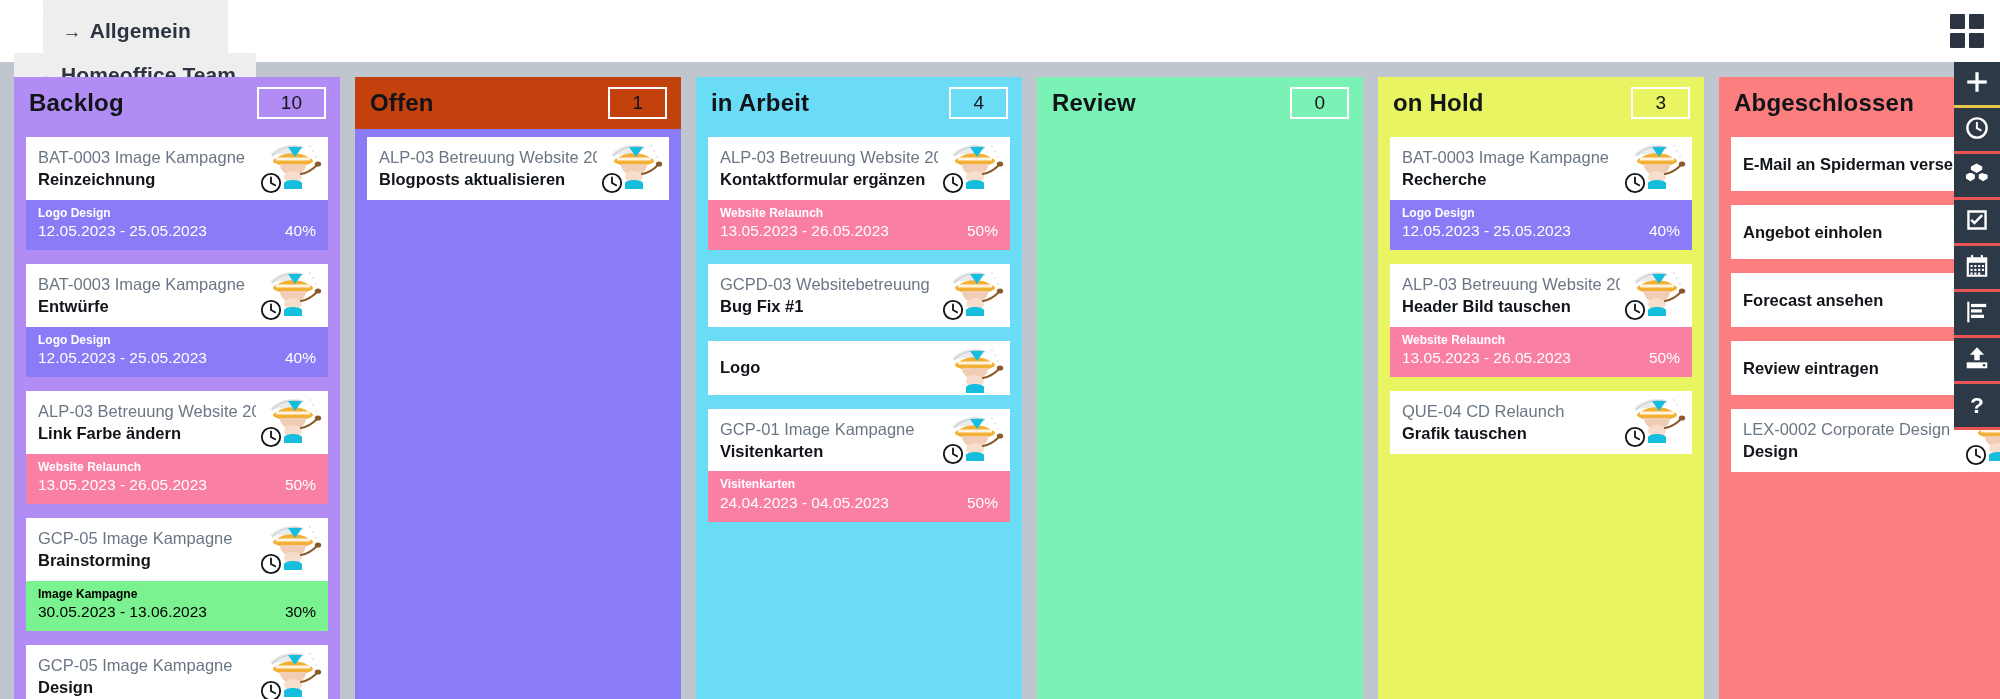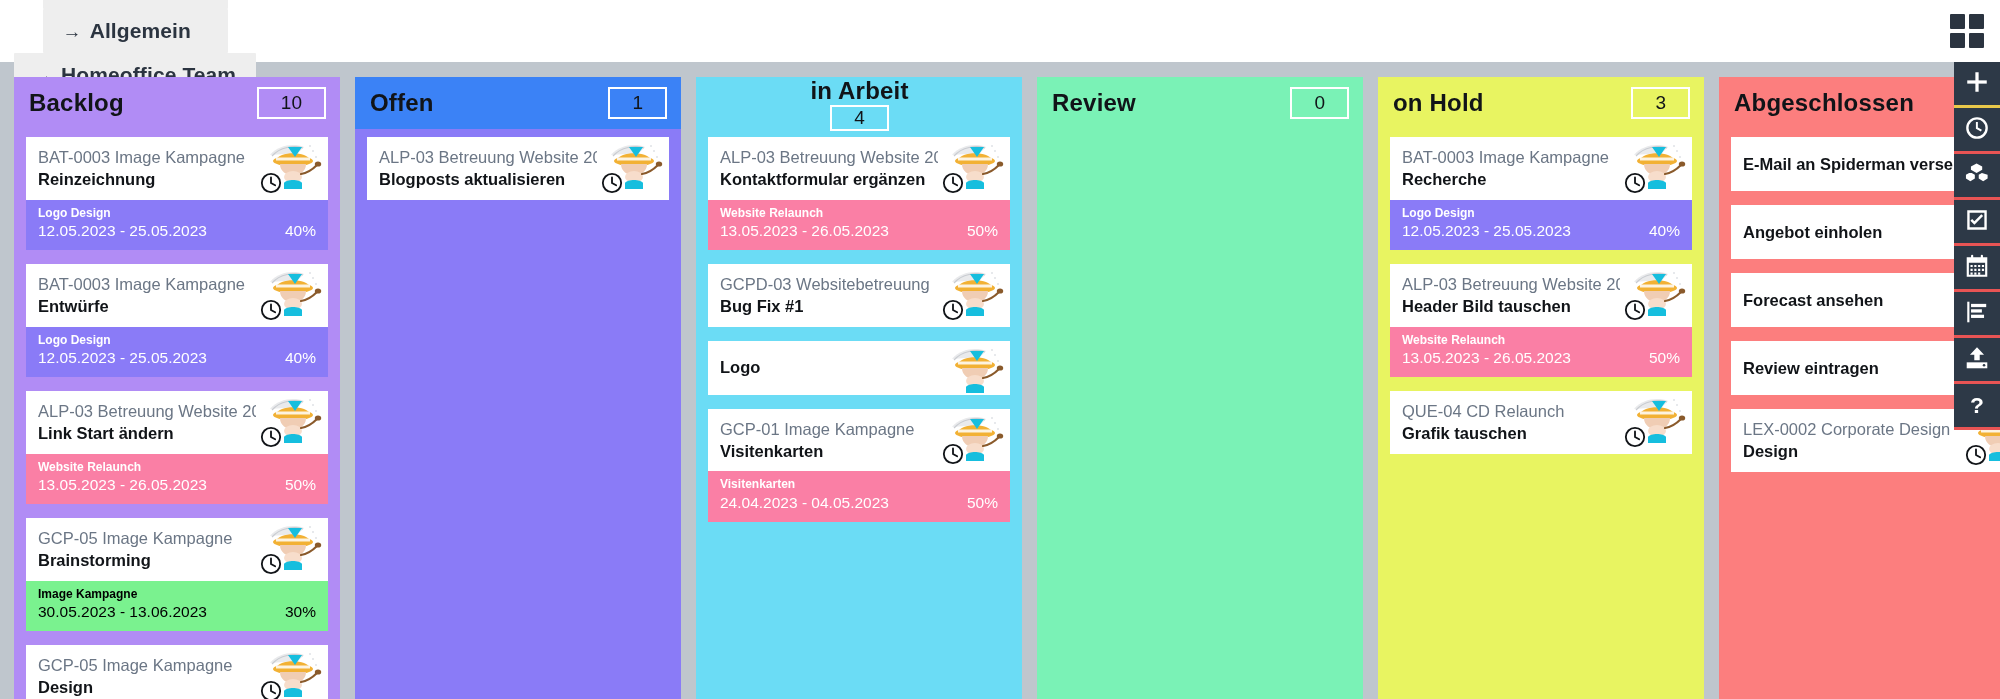--- a/index.html
+++ b/index.html
@@ -239,21 +239,21 @@
             <div class="bar-name">Logo Design</div>
             <div class="bar-row">
               <div class="bar-dates">12.05.2023 - 25.05.2023</div>
               <div class="bar-pct">40%</div>
             </div>
           </div>
         </div>
         <div class="card">
           <div class="card-top">
             <div class="card-project">ALP-03 Betreuung Website 2023</div>
-            <div class="card-title">Link Start ändern</div>
+            <div class="card-title">Link Farbe ändern</div>
             <div class="avatar"><svg viewBox="0 0 58 50" xmlns="http://www.w3.org/2000/svg">
     <path d="M6 14 C14 4, 30 2, 40 6 L34 12 Z" fill="#e9eaec"></path>
     <path d="M8 15 C16 6, 30 4, 39 7" stroke="#c9ccd1" stroke-width="1.2" fill="none"></path>
     <ellipse cx="29" cy="20" rx="20" ry="5.2" fill="#f2b134"></ellipse>
     <path d="M13 19 C13 10, 45 10, 45 19 Z" fill="#f2b134"></path>
     <rect x="12" y="16.5" width="34" height="3" fill="#ffffff" opacity=".85"></rect>
     <polygon points="24,6 38,6 31,16" fill="#16bede"></polygon>
     <path d="M16 23 C16 38, 42 38, 42 23 Z" fill="#f0cdb4"></path>
     <ellipse cx="29" cy="36" rx="9" ry="6" fill="#f7ddcb"></ellipse>
     <path d="M20 42 C22 38, 36 38, 38 42 L38 48 L20 48 Z" fill="#16bede"></path>
@@ -331,21 +331,21 @@
   </svg></div>
             <div class="clock-icon"><svg viewBox="0 0 24 24" xmlns="http://www.w3.org/2000/svg">
     <circle cx="12" cy="12" r="10" fill="#ffffff" stroke="#111418" stroke-width="2"></circle>
     <path d="M12 6 L12 12 L16.5 14.5" stroke="#111418" stroke-width="2" fill="none" stroke-linecap="round"></path>
   </svg></div>
           </div>
         </div>
       </div>
     </div>
     <div class="column" style="background: rgb(138, 123, 247);">
-      <div class="col-head" style="background: #3b82f6;">
+      <div class="col-head" style="background: #c2410c;">
         <div class="col-title">Offen</div>
         <div class="col-count">1</div>
       </div>
       <div class="col-body">
         <div class="card">
           <div class="card-top">
             <div class="card-project">ALP-03 Betreuung Website 2023</div>
             <div class="card-title">Blogposts aktualisieren</div>
             <div class="avatar"><svg viewBox="0 0 58 50" xmlns="http://www.w3.org/2000/svg">
     <path d="M6 14 C14 4, 30 2, 40 6 L34 12 Z" fill="#e9eaec"></path>
@@ -365,21 +365,21 @@
   </svg></div>
             <div class="clock-icon"><svg viewBox="0 0 24 24" xmlns="http://www.w3.org/2000/svg">
     <circle cx="12" cy="12" r="10" fill="#ffffff" stroke="#111418" stroke-width="2"></circle>
     <path d="M12 6 L12 12 L16.5 14.5" stroke="#111418" stroke-width="2" fill="none" stroke-linecap="round"></path>
   </svg></div>
           </div>
         </div>
       </div>
     </div>
     <div class="column" style="background: rgb(107, 220, 245);">
-      <div class="col-head" style="background: rgb(107, 220, 245); flex-direction: column;">
+      <div class="col-head" style="background: rgb(107, 220, 245);">
         <div class="col-title">in Arbeit</div>
         <div class="col-count">4</div>
       </div>
       <div class="col-body">
         <div class="card">
           <div class="card-top">
             <div class="card-project">ALP-03 Betreuung Website 2023</div>
             <div class="card-title">Kontaktformular ergänzen</div>
             <div class="avatar"><svg viewBox="0 0 58 50" xmlns="http://www.w3.org/2000/svg">
     <path d="M6 14 C14 4, 30 2, 40 6 L34 12 Z" fill="#e9eaec"></path>

